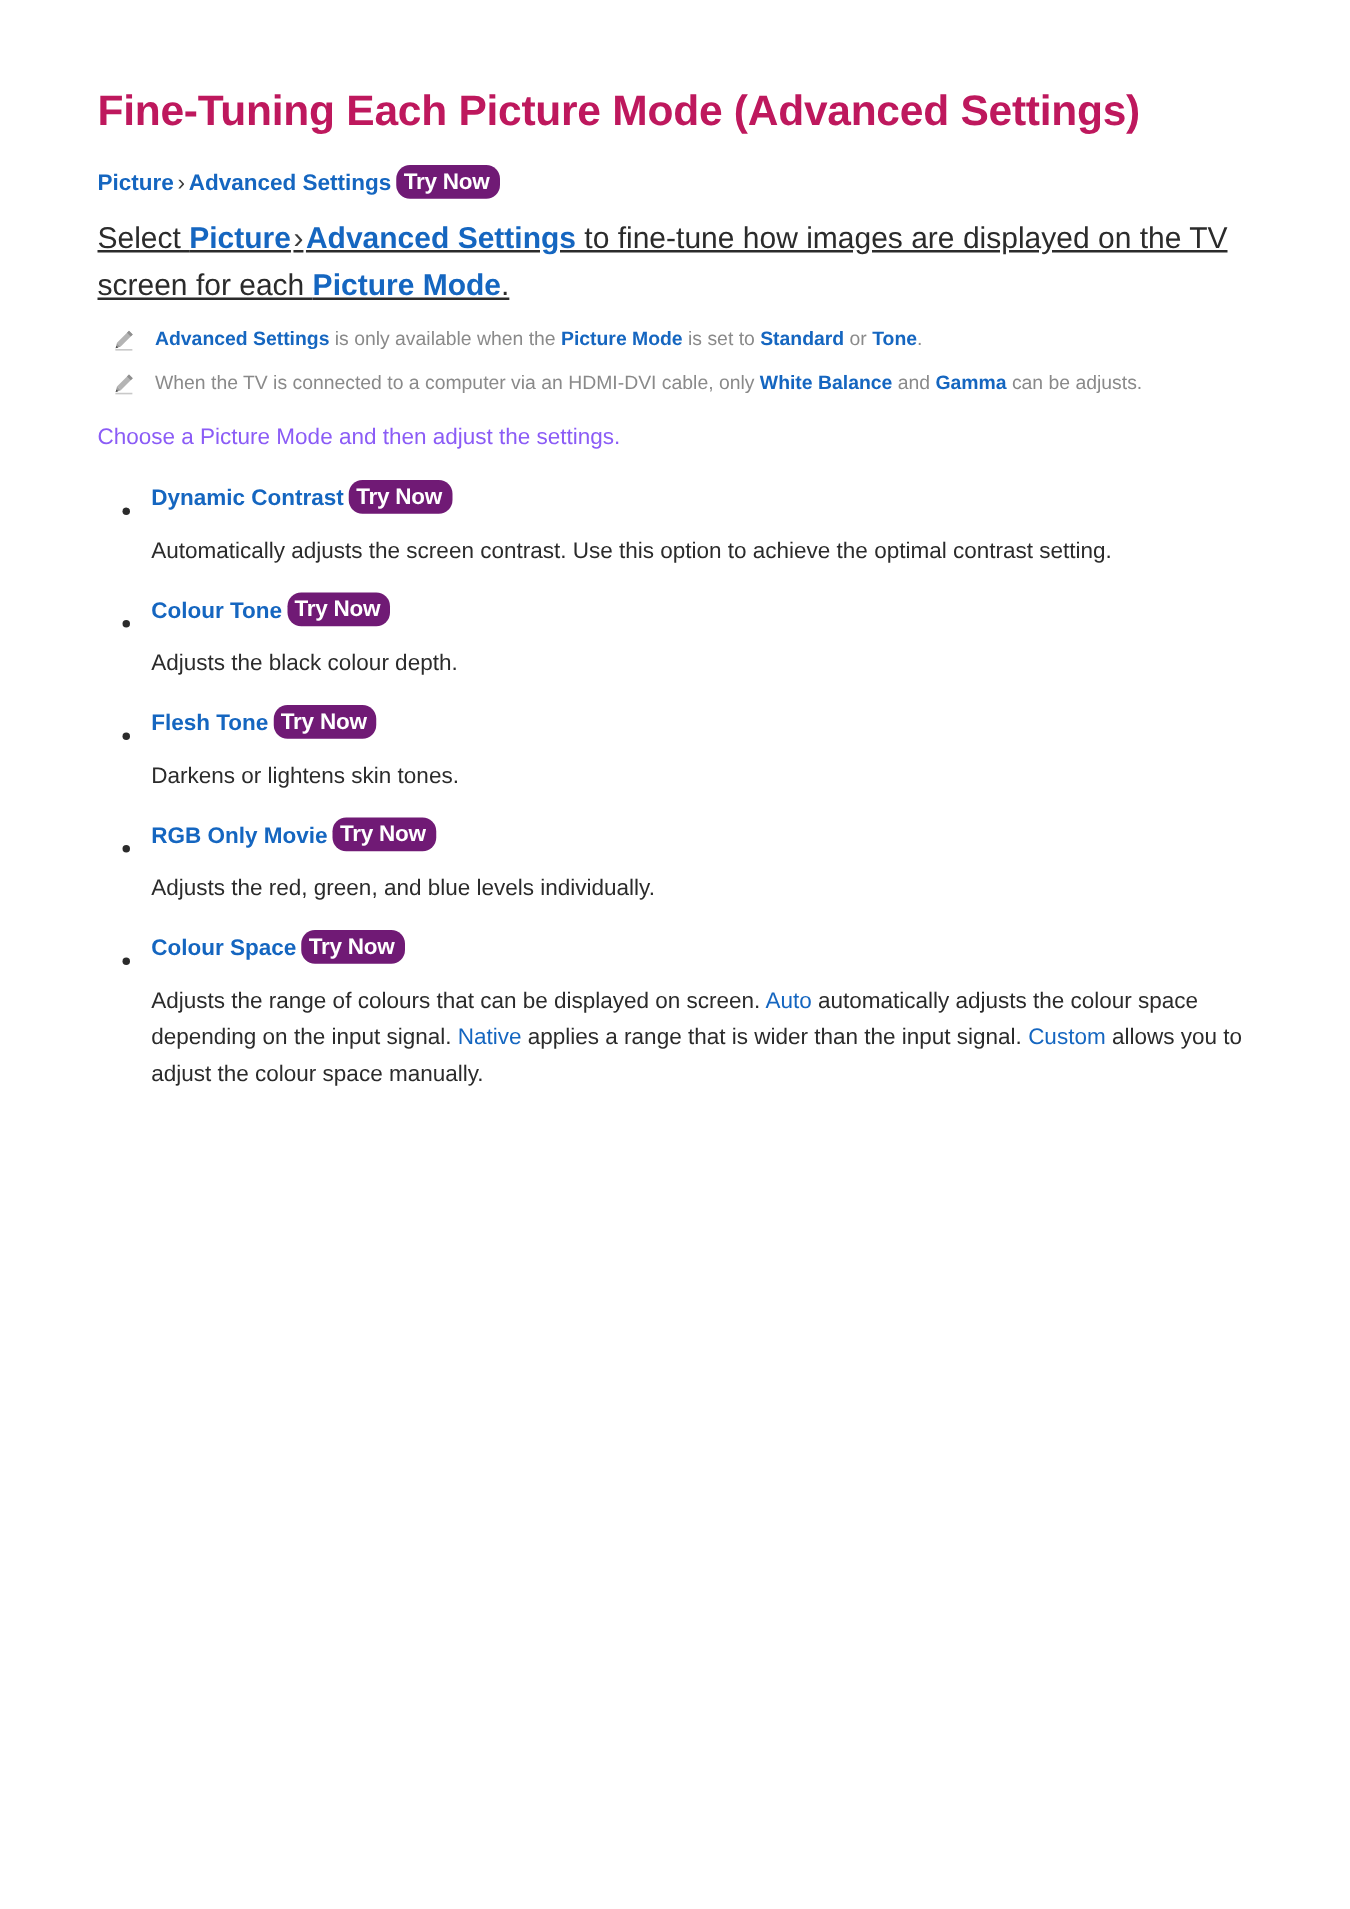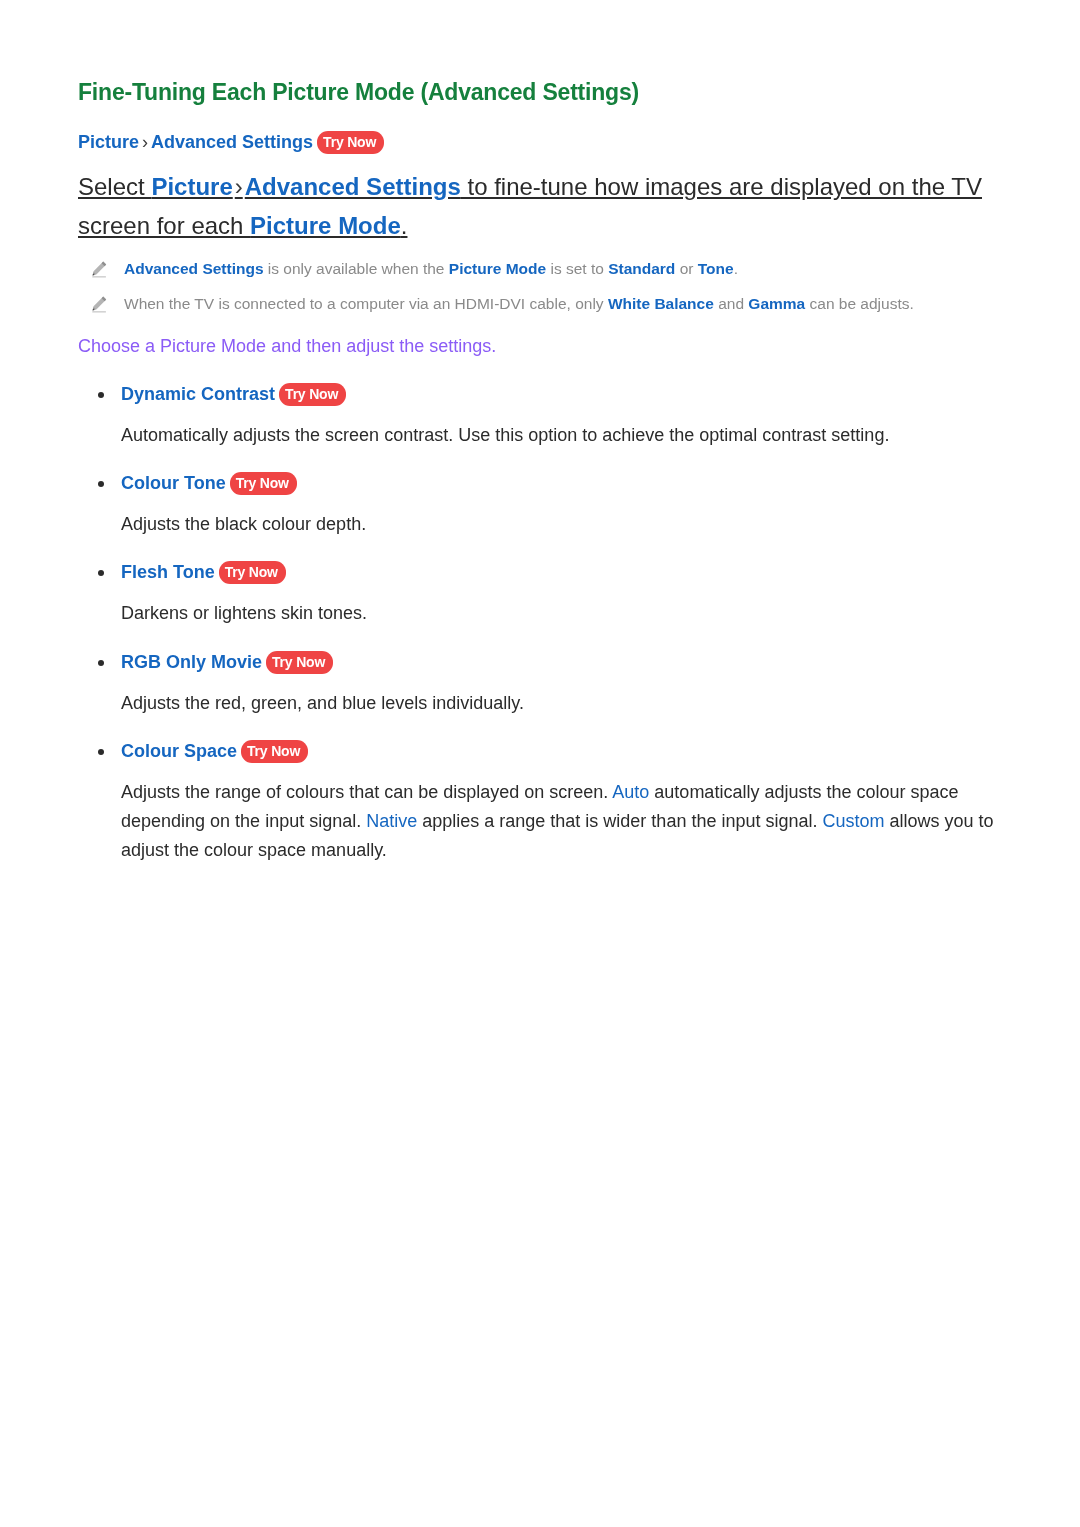--- a/index.html
+++ b/index.html
@@ -19,25 +19,25 @@
     position: relative;
     width: 1080px;
     height: 1527px;
     background: #ffffff;
     box-sizing: border-box;
     padding: 60px 70px 0 78px;
   }
 
   
   .doc-title {
-    font-size: 23px;
-    font-weight: bold;
-    color: #15803d;
+    font-size: 34px;
+    font-weight: bold;
+    color: #be185d;
     letter-spacing: -0.2px;
-    margin: 18px 0 22px 0;
+    margin: 8px 0 22px 0;
     line-height: 1.25;
   }
 
   
   .breadcrumb {
     font-size: 18px;
     font-weight: bold;
     color: #1566C0;
     line-height: 1.5;
     margin: 0 0 12px 0;
@@ -45,23 +45,23 @@
   }
   .breadcrumb .sep {
     font-weight: normal;
     color: #3c3c3c;
     padding: 0 3px;
   }
 
   
   .try-now {
     display: inline-block;
-    background: #ef4444;
+    background: #701a75;
     color: #ffffff;
-    font-size: 14px;
+    font-size: 18px;
     font-weight: bold;
     line-height: 1;
     border-radius: 11px;
     padding: 4px 8px 5px 6px;
     margin-left: 4px;
     position: relative;
     top: -1px;
     vertical-align: baseline;
     white-space: nowrap;
     letter-spacing: -0.2px;
@@ -113,21 +113,21 @@
     line-height: 1.62;
   }
   .note-text .hl {
     color: #1566C0;
     font-weight: bold;
   }
 
   
   .bullet-row {
     display: flex;
-    align-items: flex-start;
+    align-items: flex-end;
     margin: 20px 0 0 0;
     padding-left: 20px;
   }
   .bullet-dot {
     flex: 0 0 auto;
     width: 6px;
     height: 6px;
     border-radius: 50%;
     background: #2b2b2b;
     margin-top: 11px;

